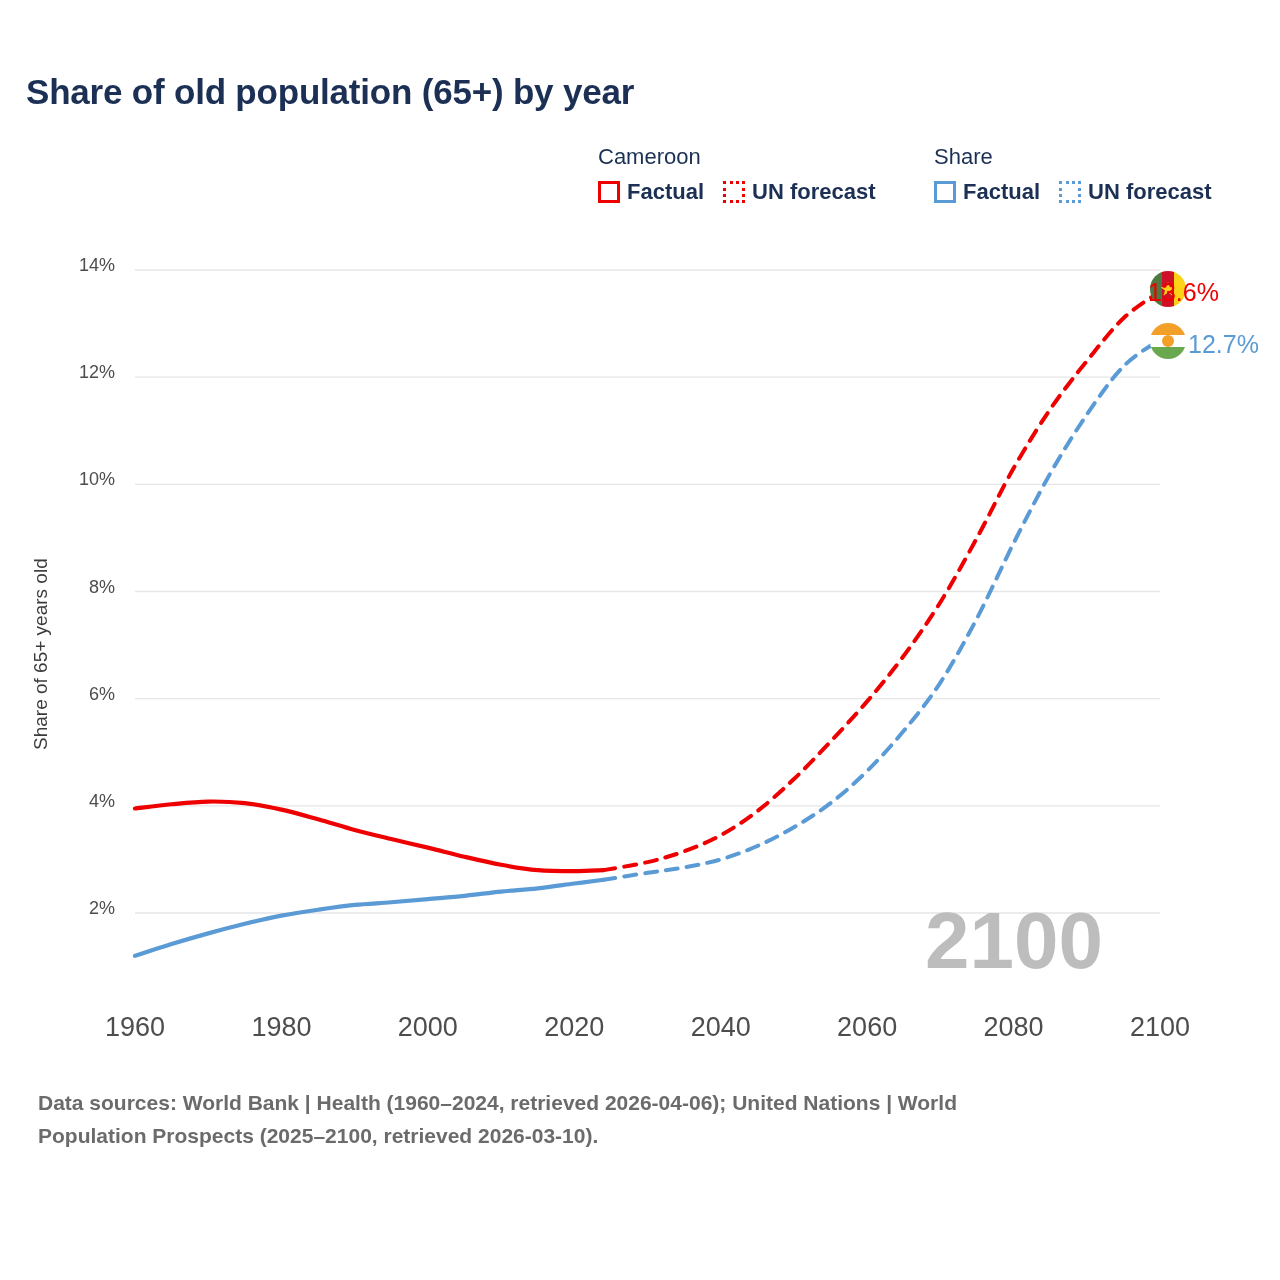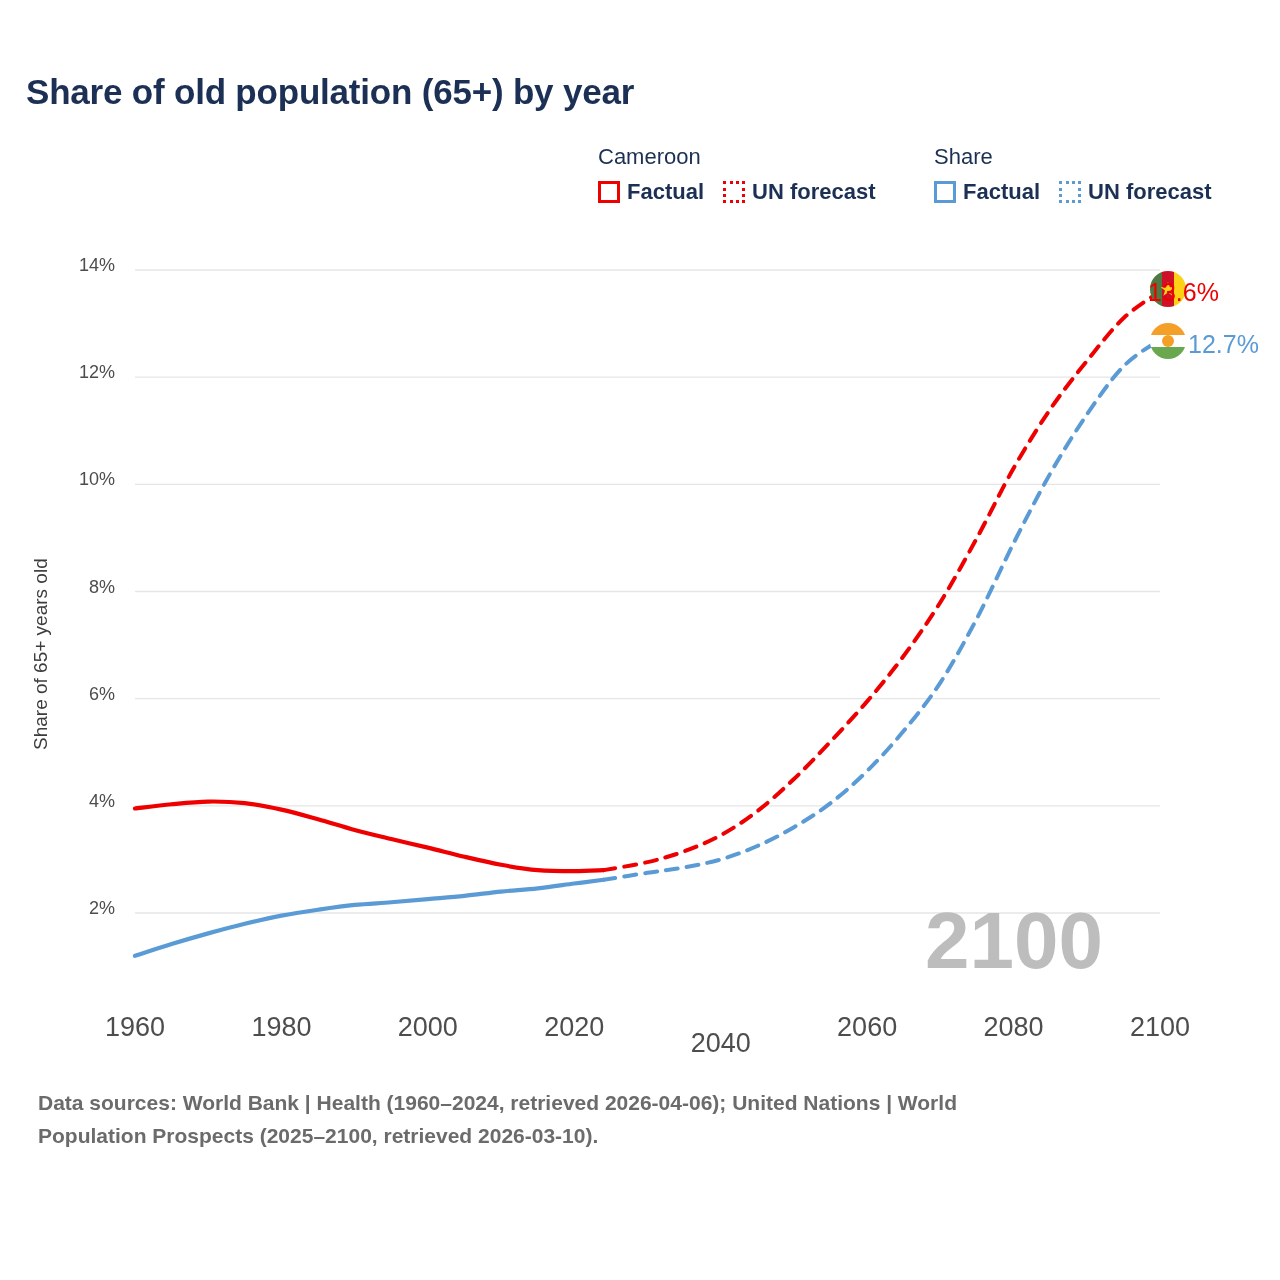--- a/index.html
+++ b/index.html
@@ -209,21 +209,21 @@
         <div class="ytick-label" style="left: 53px; top: 576.5px;">8%</div>
         <div class="ytick-label" style="left: 53px; top: 469.333px;">10%</div>
         <div class="ytick-label" style="left: 53px; top: 362.167px;">12%</div>
         <div class="ytick-label" style="left: 53px; top: 255px;">14%</div>
       </div>
     <div id="x-ticks">
         <div class="xtick-label" style="left: 90px; top: 1012px;">1960</div>
         <div class="xtick-label" style="left: 236.429px; top: 1012px;">1980</div>
         <div class="xtick-label" style="left: 382.857px; top: 1012px;">2000</div>
         <div class="xtick-label" style="left: 529.286px; top: 1012px;">2020</div>
-        <div class="xtick-label" style="left: 675.714px; top: 1012px; margin-top: 16px;">2040</div>
+        <div class="xtick-label" style="left: 675.714px; top: 1012px;">2040</div>
         <div class="xtick-label" style="left: 822.143px; top: 1012px;">2060</div>
         <div class="xtick-label" style="left: 968.571px; top: 1012px;">2080</div>
         <div class="xtick-label" style="left: 1115px; top: 1012px;">2100</div>
       </div>
 
     <div id="watermark">2100</div>
 
     <div class="flag-marker" id="flag-cameroon">
       <svg width="36" height="36" viewBox="0 0 36 36">
         <rect x="0" y="0" width="12" height="36" fill="#4f7942"></rect>

